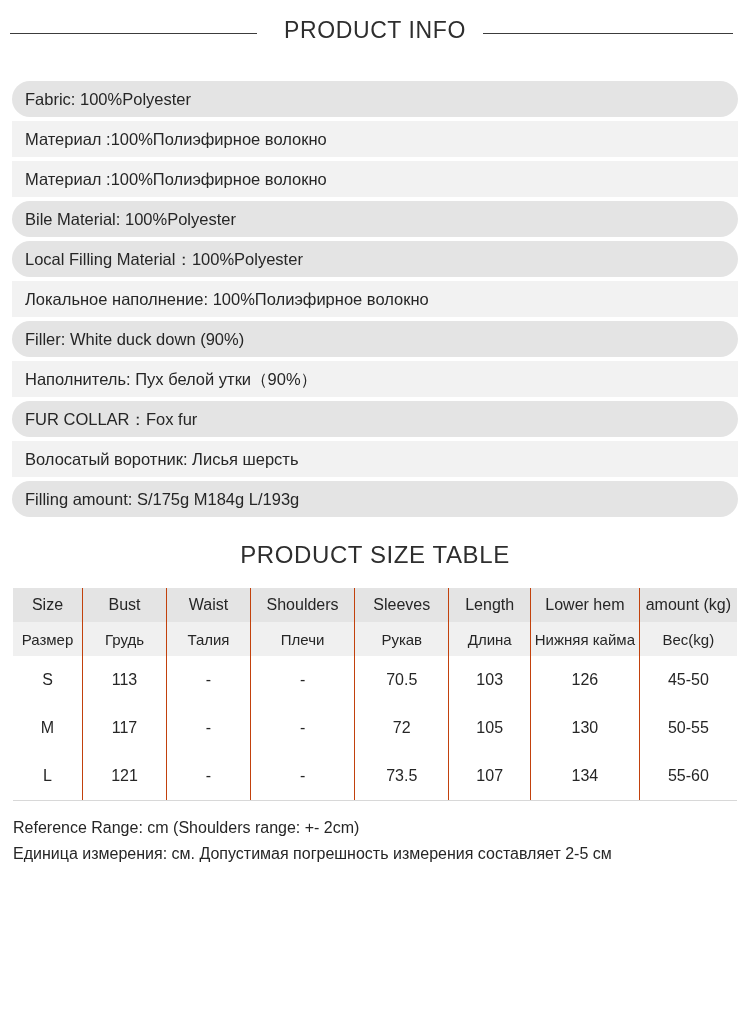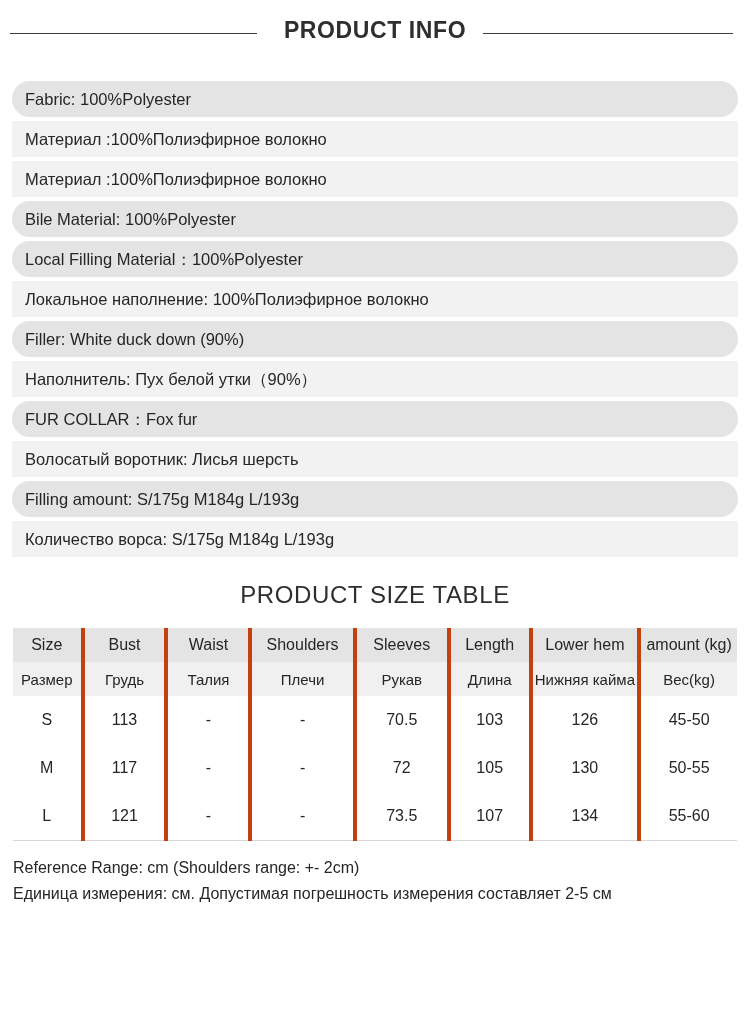--- a/index.html
+++ b/index.html
@@ -29,21 +29,21 @@
     top: 33px;
     height: 1px;
     background: #3c3c3c;
   }
   .info-heading .rule.left  { left: 10px;  width: 247px; }
   .info-heading .rule.right { right: 17px; width: 250px; }
   .info-heading .title {
     font-size: 23px;
     letter-spacing: 0.6px;
     color: #2e2e2e;
-    font-weight: 700;
+    font-weight: 400;
     line-height: 1;
     padding-bottom: 2px;
   }
 
   
   .info-list {
     margin: 19px 12px 0 12px;
   }
   .info-row {
     height: 36px;
@@ -83,21 +83,21 @@
   table.size-table col.c-bust     { width: 11.6%; }
   table.size-table col.c-waist    { width: 11.6%; }
   table.size-table col.c-shoulder { width: 14.4%; }
   table.size-table col.c-sleeve   { width: 13.0%; }
   table.size-table col.c-length   { width: 11.3%; }
   table.size-table col.c-hem      { width: 15.0%; }
   table.size-table col.c-weight   { width: 13.5%; }
 
   table.size-table td {
     text-align: center;
-    border-right: 4px solid #c2410c;
+    border-right: 1px solid #c2410c;
     padding: 0 2px;
   }
   table.size-table td:last-child { border-right: none; }
 
   tr.hdr-en td {
     background: #e4e4e4;
     height: 34px;
     font-size: 16px;
   }
   tr.hdr-ru td {
@@ -138,21 +138,20 @@
   <div class="info-row light">Материал :100%Полиэфирное волокно</div>
   <div class="info-row light">Материал :100%Полиэфирное волокно</div>
   <div class="info-row dark">Bile Material: 100%Polyester</div>
   <div class="info-row dark">Local Filling Material：100%Polyester</div>
   <div class="info-row light">Локальное наполнение: 100%Полиэфирное волокно</div>
   <div class="info-row dark">Filler: White duck down (90%)</div>
   <div class="info-row light">Наполнитель: Пух белой утки（90%）</div>
   <div class="info-row dark">FUR COLLAR：Fox fur</div>
   <div class="info-row light">Волосатый воротник: Лисья шерсть</div>
   <div class="info-row dark">Filling amount:  S/175g    M184g    L/193g</div>
-  <div class="info-row light">Количество ворса: S/175g    M184g    L/193g</div>
 </div>
 
 <div class="size-heading">PRODUCT SIZE TABLE</div>
 
 <div class="size-table-wrap">
   <table class="size-table">
     <colgroup>
       <col class="c-size">
         <col class="c-bust">
         <col class="c-waist">

